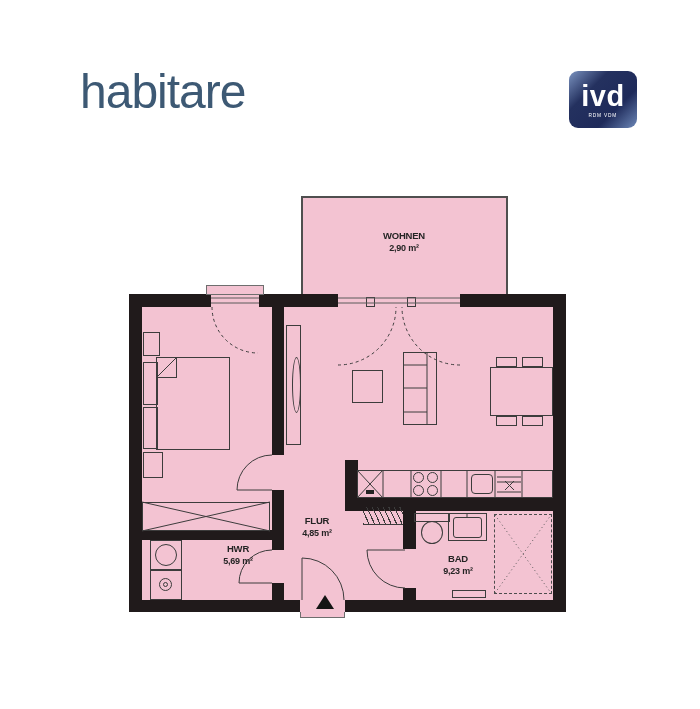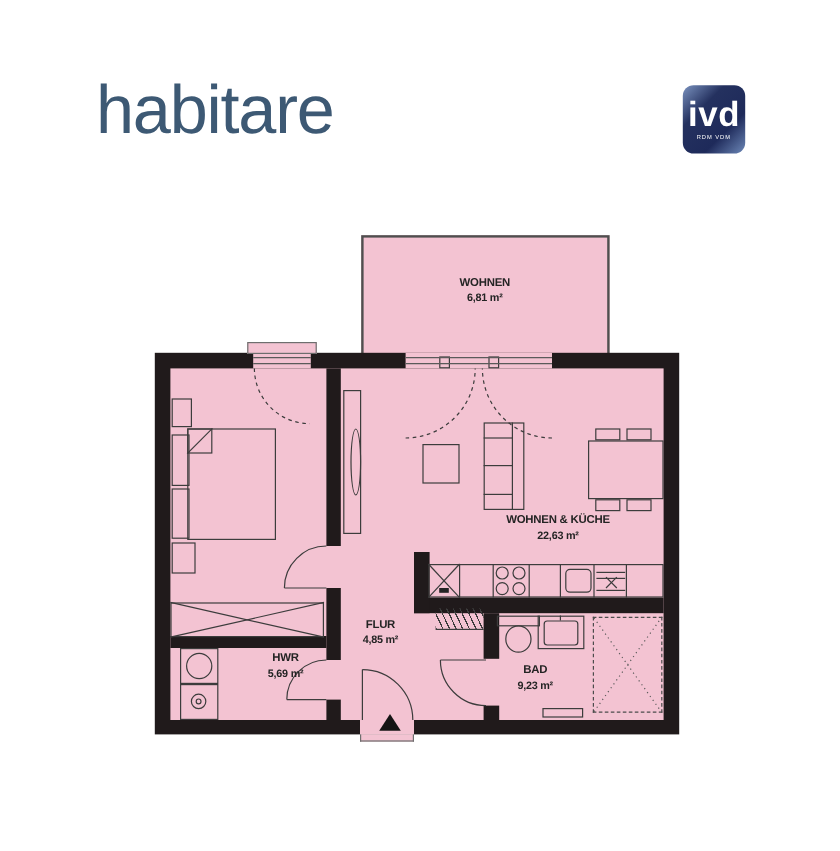--- a/index.html
+++ b/index.html
@@ -1,24 +1,24 @@
 <!DOCTYPE html>
 <html><head>
 <meta charset="utf-8">
 <style>
   html,body{margin:0;padding:0;background:#fff;}
   .page{position:relative;width:700px;height:709px;background:#fff;overflow:hidden;
         font-family:"Liberation Sans",sans-serif;}
   .abs{position:absolute;}
   
   .logo-row{position:absolute;left:80px;top:60px;display:flex;align-items:flex-start;gap:9px;
-            font-size:57px;line-height:64px;letter-spacing:-1px;font-weight:400;}
+            font-size:48px;line-height:64px;letter-spacing:-1px;font-weight:400;}
   .brand{color:#3d5974;}
   .suffix{color:#9a998a;}
-  .badge{position:absolute;left:569px;top:71px;width:52px;height:57px;border-radius:9px;
+  .badge{position:absolute;left:569px;top:71px;width:68px;height:57px;border-radius:9px;
          background:linear-gradient(135deg,#7b93c0 0%,#24315f 32%,#1e2a5a 68%,#6d88b8 100%);
          display:flex;flex-direction:column;align-items:center;justify-content:center;}
   .badge-text{color:#fff;font-weight:700;font-size:29px;line-height:30px;letter-spacing:0.5px;}
   .badge-sub{color:#fff;font-size:6px;letter-spacing:1px;transform:scale(.8);margin-top:1px;}
   
   .wall{position:absolute;background:#201a1b;}
   .pink{background:#f3c3d2;}
   .b{position:absolute;border:1px solid #3c3c3c;box-sizing:border-box;}
   .round{border-radius:50%;}
   .rlabel{position:absolute;text-align:center;color:#242424;font-weight:700;
@@ -165,32 +165,28 @@
 
     <g stroke="#5a5a5a" stroke-width="1" stroke-dasharray="1,3">
       <path d="M495,515 L551,593"></path>
         <path d="M495,593 L551,515"></path>
     </g>
     <path d="M467,513 V517" stroke="#3c3c3c" stroke-width="1"></path>
   </svg>
 
   <div class="rlabel" style="left:344px;top:230px;width:120px;">
     <div>WOHNEN</div>
-    <div class="area">6,81 m²</div>
-  </div>
-  <div class="rlabel" style="left:395px;top:428px;width:140px;">
-    <div>WOHNEN &amp; KÜCHE</div>
-    <div class="area">22,63 m²</div>
+    <div class="area">2,90 m²</div>
   </div>
   <div class="rlabel" style="left:267px;top:515px;width:100px;">
     <div>FLUR</div>
     <div class="area">4,85 m²</div>
   </div>
   <div class="rlabel" style="left:188px;top:543px;width:100px;">
     <div>HWR</div>
     <div class="area">5,69 m²</div>
   </div>
-  <div class="rlabel" style="left:396px;top:553px;width:100px;">
+  <div class="rlabel" style="left:408px;top:553px;width:100px;">
     <div>BAD</div>
     <div class="area">9,23 m²</div>
   </div>
 
 </div>
 
 </body></html>

